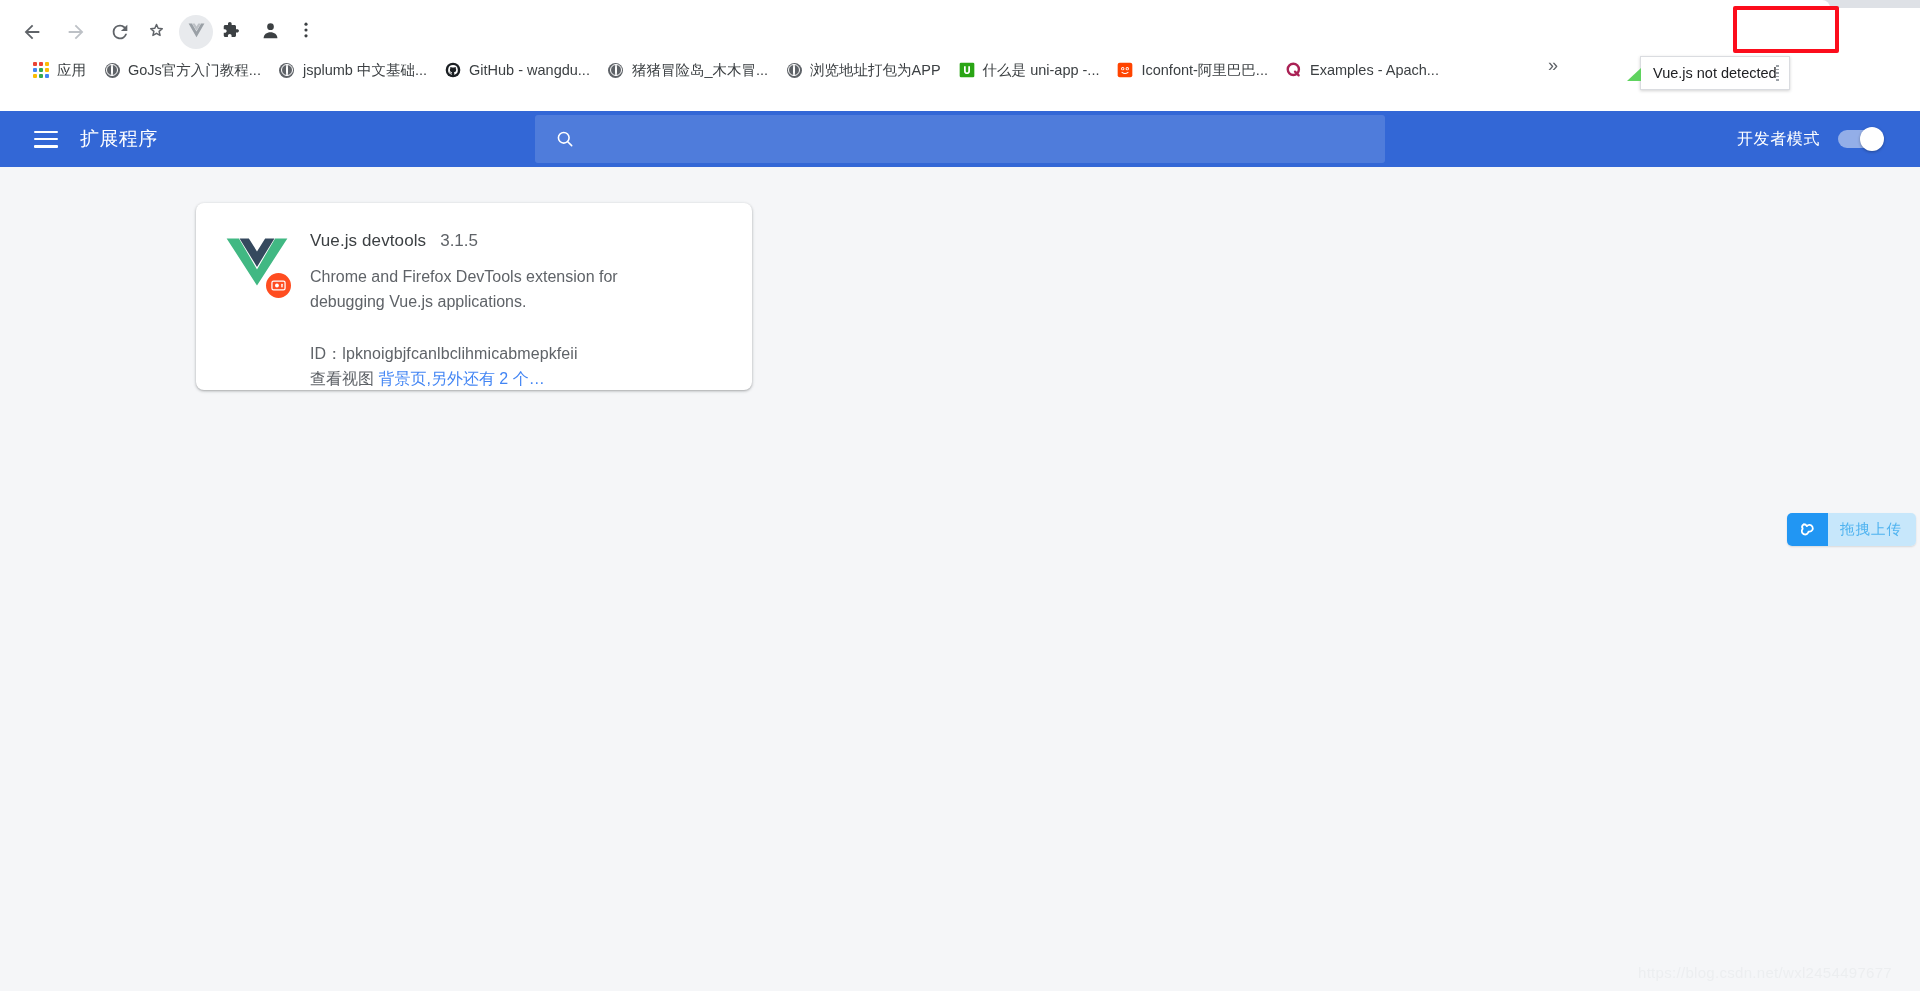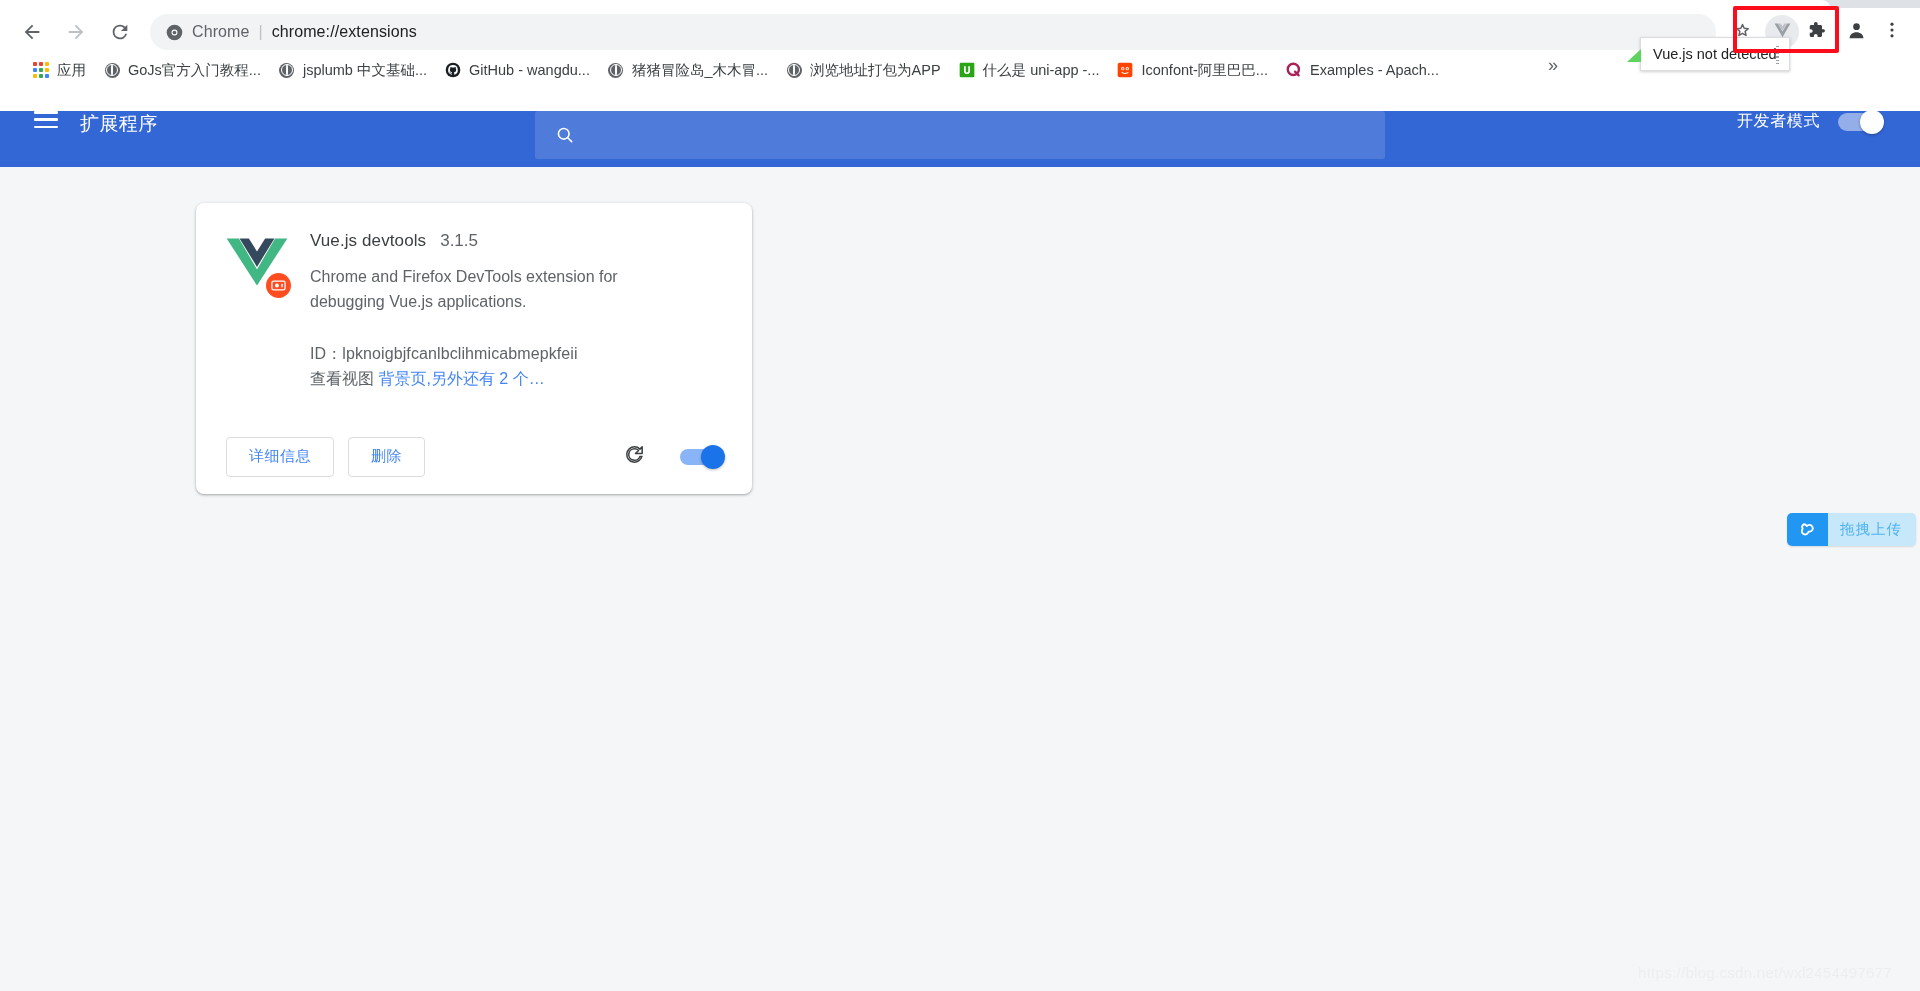--- a/index.html
+++ b/index.html
@@ -211,21 +211,21 @@
     border-left: 1.3px solid #ffffff;
     border-right: 1.3px solid #ffffff;
     border-radius: 50%;
     box-sizing: border-box;
   }
 
   
   .tooltip {
     position: absolute;
     left: 1640px;
-    top: 37px;
+    top: 56px;
     min-width: 148px;
     height: 34px;
     background: #ffffff;
     border: 1px solid #dadce0;
     box-shadow: 0 1px 3px rgba(0,0,0,0.18);
     display: flex;
     align-items: center;
     padding: 0 12px;
     box-sizing: border-box;
     z-index: 35;
@@ -257,21 +257,21 @@
     top: 111px; left: 0;
     width: 1920px;
     height: 880px;
     background: #f5f6f8;
     overflow: hidden;
   }
   .ext-header {
     height: 56px;
     background: #3367d6;
     display: flex;
-    align-items: flex-start;
+    align-items: center;
     padding: 0 24px;
     box-sizing: border-box;
   }
   .hamburger {
     width: 24px; height: 17px;
     display: flex; flex-direction: column; justify-content: space-between;
     margin-right: 22px;
     margin-left: 10px;
   }
   .hamburger i { display: block; height: 2.5px; background: #ffffff; border-radius: 1px; }
@@ -519,32 +519,20 @@
     </div>
 
     <div class="nav-btn">
       <span>
         <svg width="22" height="22" viewBox="0 0 24 24">
           <path d="M17.65 6.35A7.95 7.95 0 0 0 12 4a8 8 0 1 0 7.73 10h-2.08A6 6 0 1 1 12 6c1.66 0 3.14.69 4.22 1.78L13 11h7V4l-2.35 2.35z" fill="#5f6368"></path>
         </svg>
       </span>
     </div>
 
-    <div class="omnibox">
-      <span class="omni-chrome-icon">
-        <svg width="17" height="17" viewBox="0 0 24 24">
-          <circle cx="12" cy="12" r="11" fill="#5f6368"></circle>
-          <circle cx="12" cy="12" r="4.2" fill="#ffffff"></circle>
-          <circle cx="12" cy="12" r="2.6" fill="#5f6368"></circle>
-        </svg>
-      </span>
-      <span class="omni-scheme">Chrome</span>
-      <span class="omni-sep">|</span>
-      <span class="omni-url">chrome://extensions</span>
-    </div>
 
     <div class="toolbar-actions">
       <div class="icon-btn">
         <span>
           <svg width="21" height="21" viewBox="0 0 24 24">
             <path d="M12 5.2l1.9 4.3 4.7.4-3.6 3.1 1.1 4.6L12 15.2l-4.1 2.4 1.1-4.6-3.6-3.1 4.7-.4L12 5.2z" fill="none" stroke="#5f6368" stroke-width="1.7" stroke-linejoin="round"></path>
           </svg>
         </span>
       </div>
 
@@ -744,34 +732,20 @@
           <div class="card-id">
             <span>ID：</span><span>lpknoigbjfcanlbclihmicabmepkfeii</span>
           </div>
           <div class="card-views">
             <span>查看视图</span>
             <a href="#">背景页,另外还有 2 个…</a>
           </div>
         </div>
       </div>
 
-      <div class="card-footer">
-        <button class="btn-outline">详细信息</button>
-        <button class="btn-outline">删除</button>
-        <div class="footer-right">
-          <span class="reload-icon">
-            <svg width="23" height="23" viewBox="0 0 24 24">
-              <path d="M17.65 6.35A7.95 7.95 0 0 0 12 4a8 8 0 1 0 7.73 10h-2.08A6 6 0 1 1 12 6c1.66 0 3.14.69 4.22 1.78L13 11h7V4z" fill="none" stroke="#3c4043" stroke-width="1.6" stroke-linejoin="round"></path>
-            </svg>
-          </span>
-          <span class="toggle-on">
-            <span class="knob"></span>
-          </span>
-        </div>
-      </div>
     </div>
   </div>
 
   <div class="drag-upload">
     <span class="du-icon">
       <svg width="22" height="18" viewBox="0 0 26 20">
         <path d="M8 3.2a4 4 0 0 1 3.6 2.2 4 4 0 1 1 3.1 6.6h-1.1a4 4 0 1 1-6.9-3.4A4 4 0 0 1 8 3.2z" fill="none" stroke="#ffffff" stroke-width="2.1" stroke-linejoin="round"></path>
       </svg>
     </span>
     <span class="du-text">拖拽上传</span>

